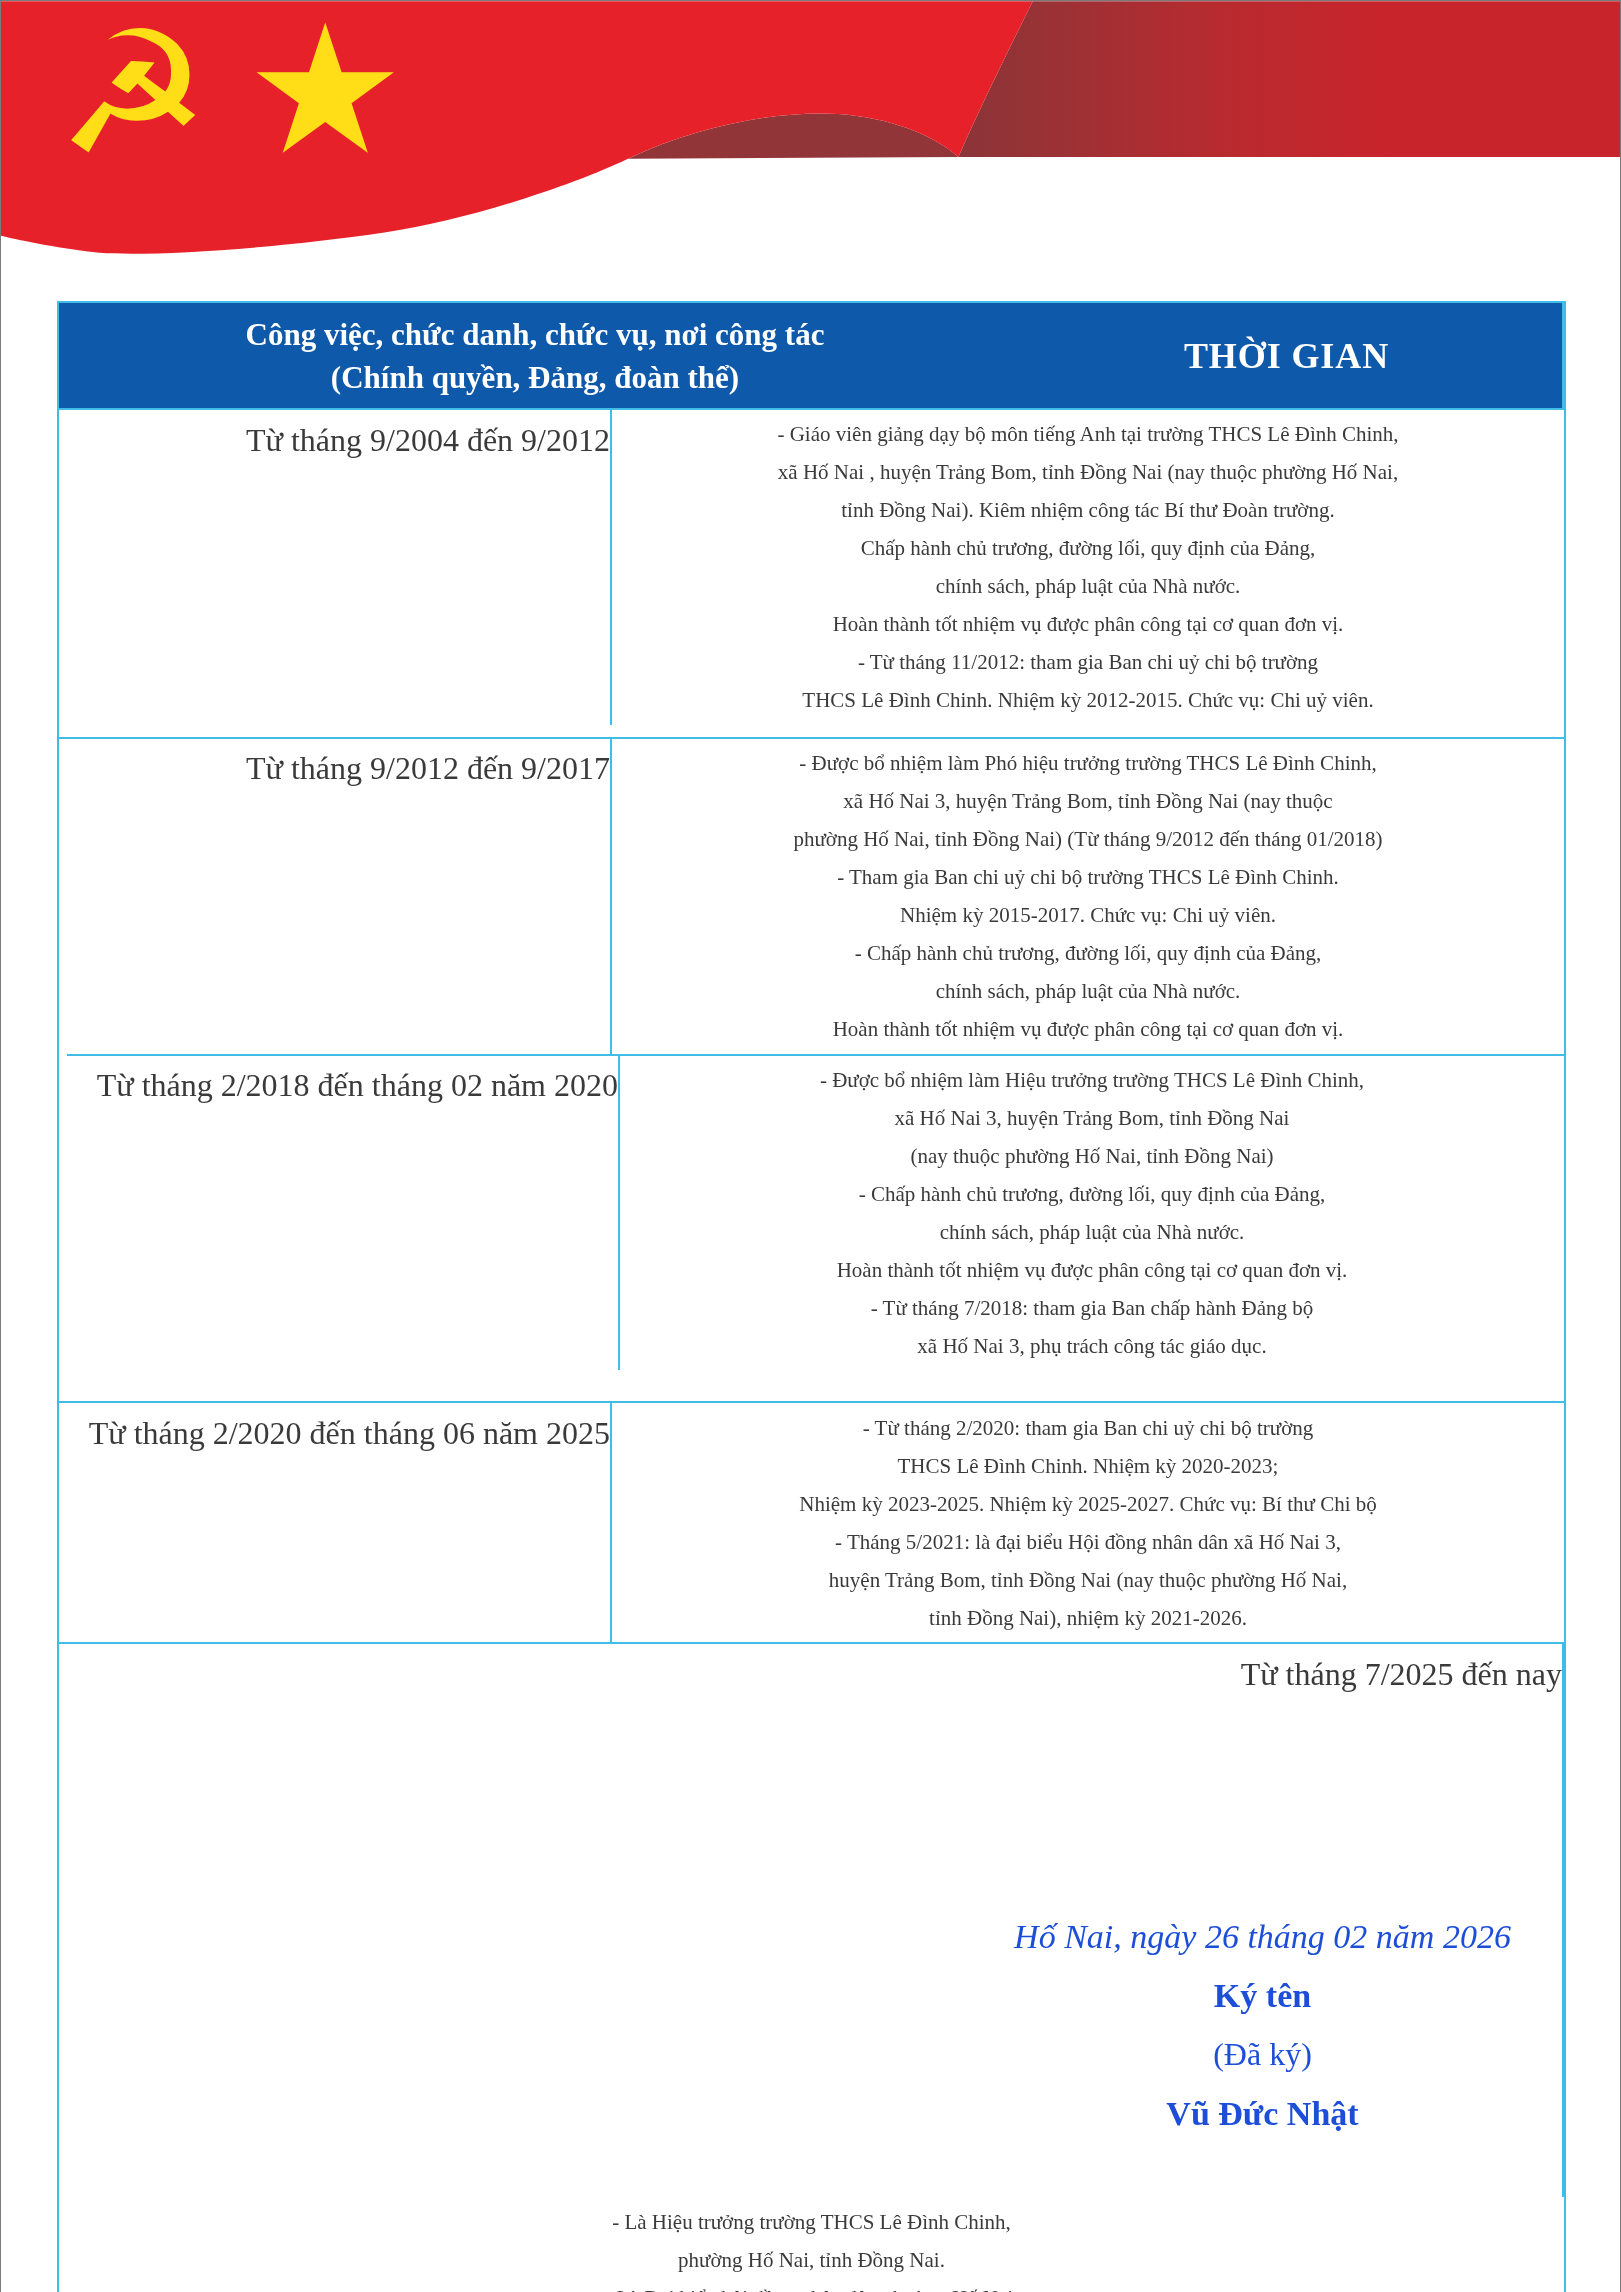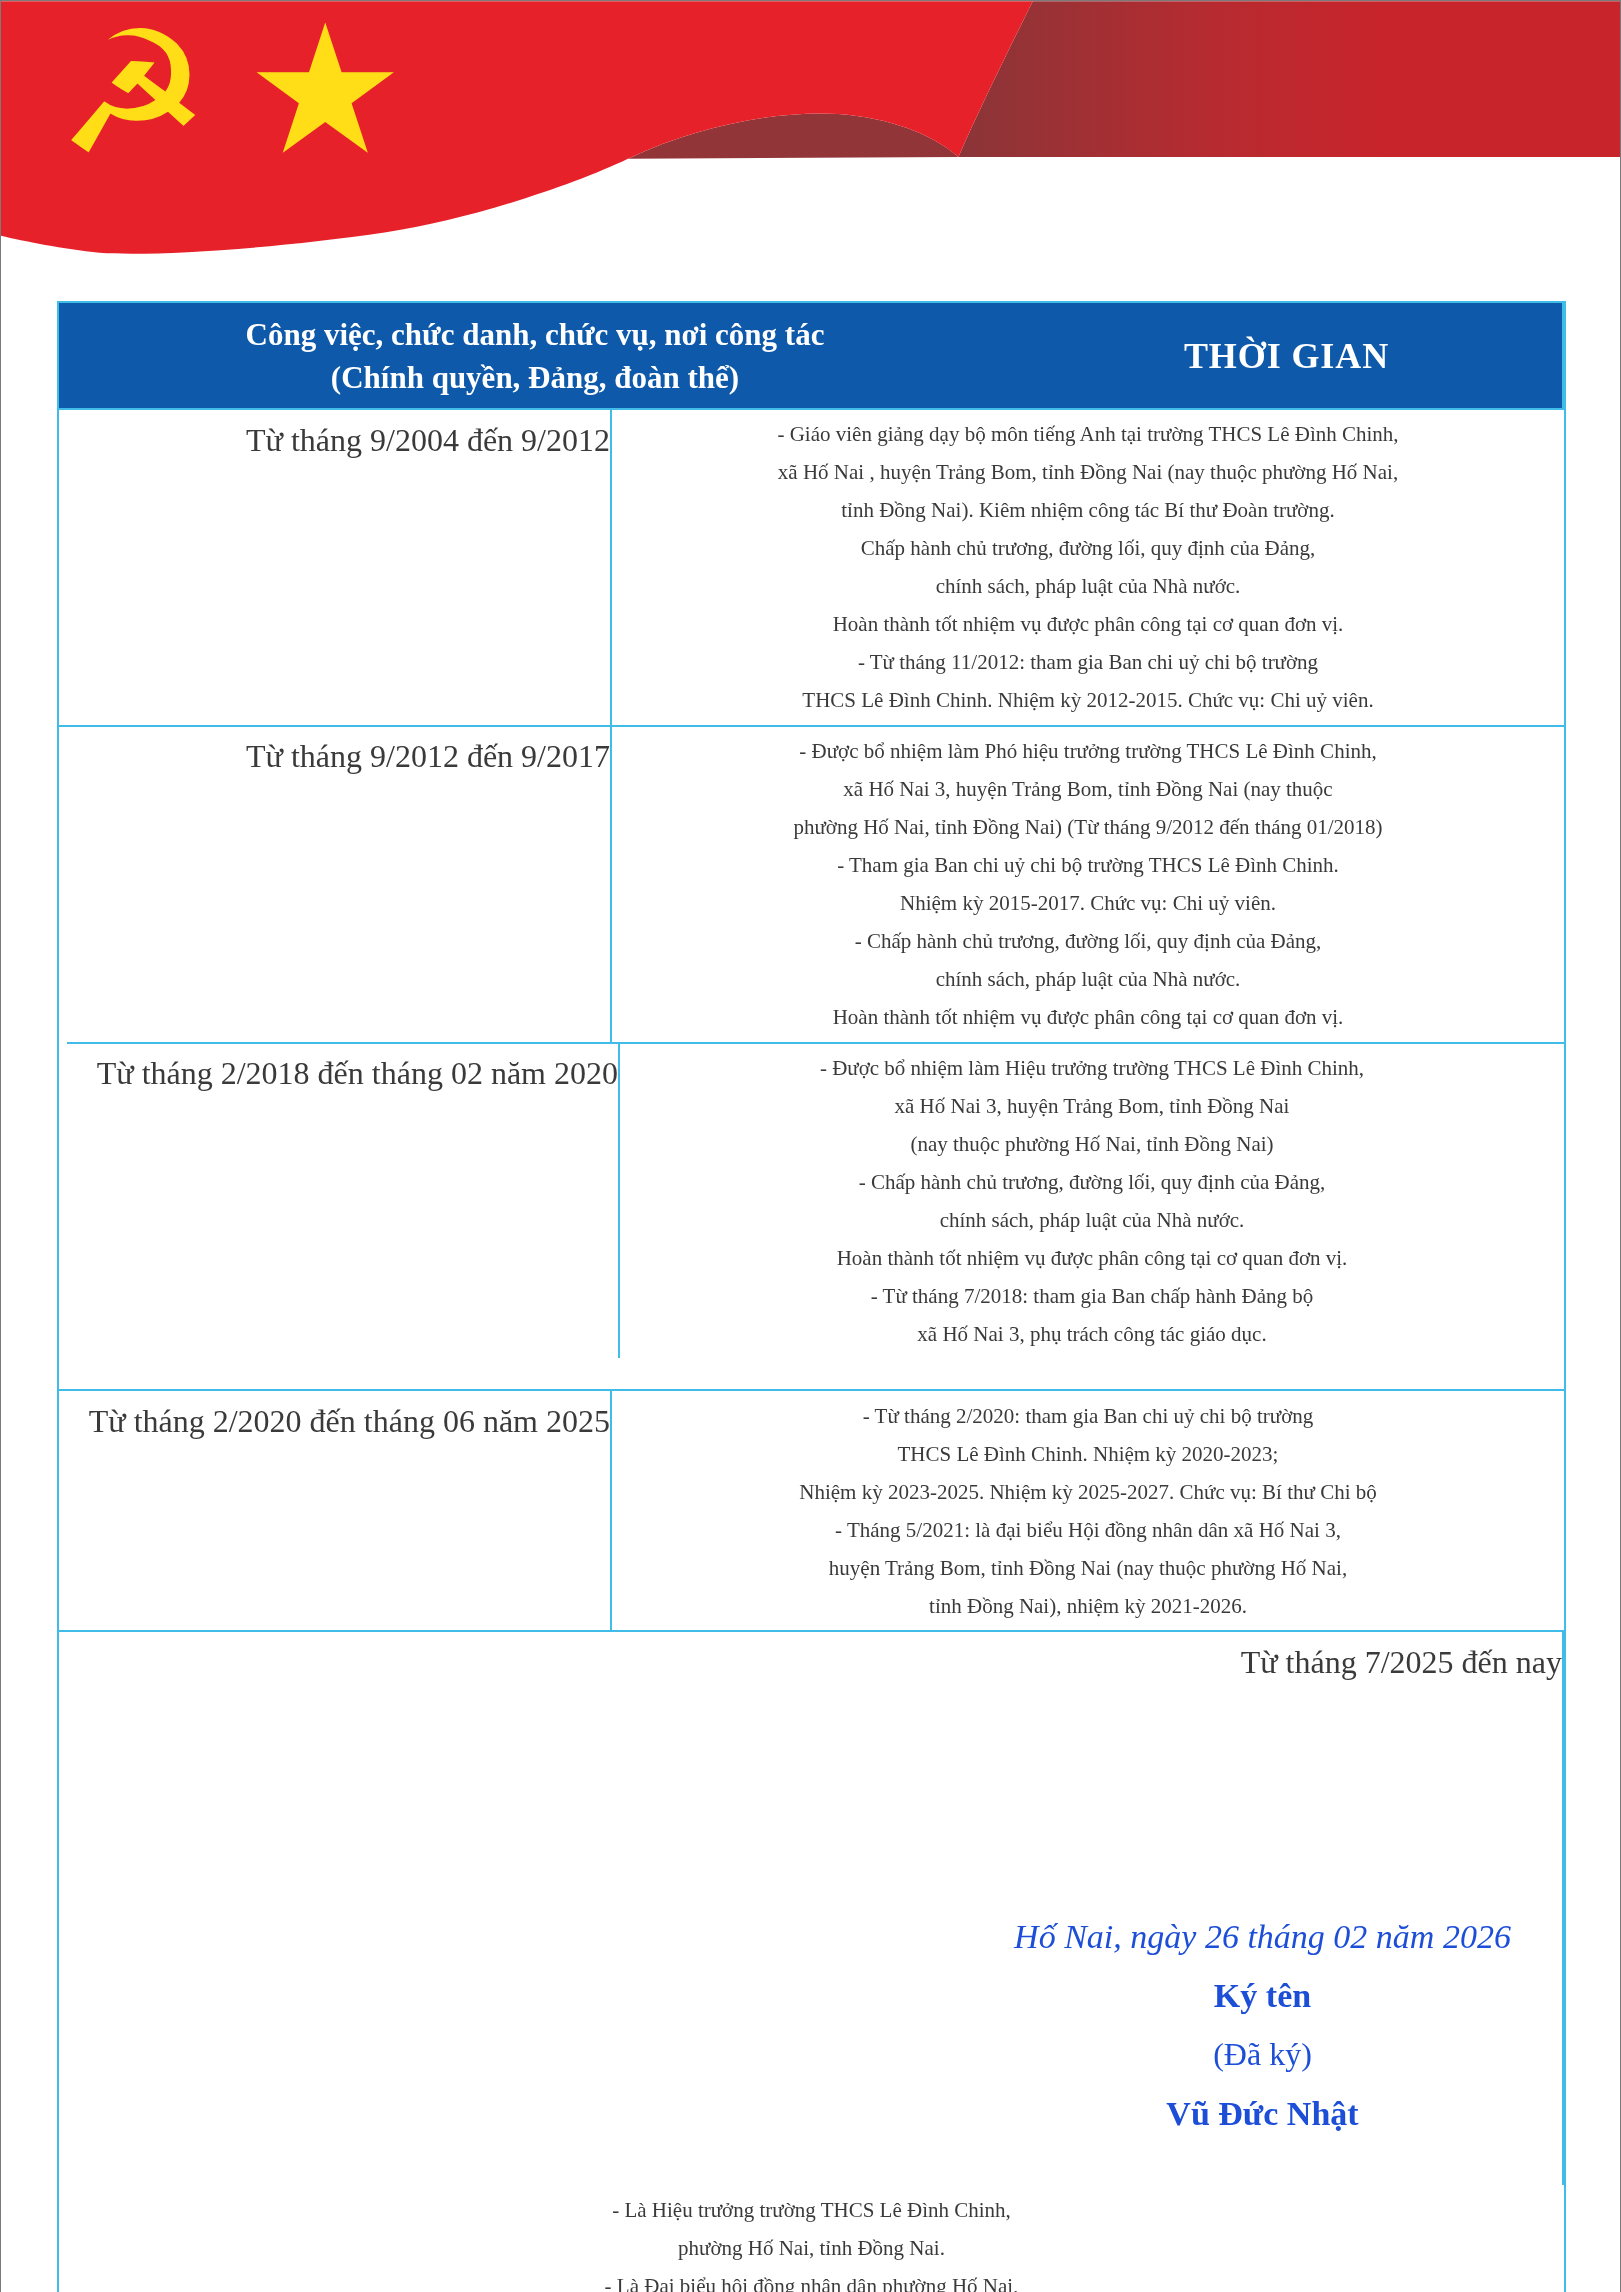--- a/index.html
+++ b/index.html
@@ -47,21 +47,21 @@
     font-size:31px;line-height:43px;text-align:center;padding:5.4px 9px;
   }
   .tbody .col-time{
     padding-top:10.7px;text-align:right;font-size:32px;line-height:38px;
   }
   .tbody .col-details{
     display:flex;align-items:center;justify-content:center;
     text-align:center;font-size:21px;line-height:38px;padding:5.4px 7.2px;
   }
   .row-1{min-height:306px;}
-  .row-2{min-height:296px;}
+  .row-2{min-height:296px;margin-top:12px;}
   .row-3{min-height:310px;margin-left:8px;}
   .row-4{min-height:239px;margin-top:31px;}
   .row-5{min-height:279px;flex-direction:column;}
   
   .signature{
     position:absolute;left:948px;top:1906px;width:627px;
     text-align:center;font-size:34px;line-height:59px;color:#1d4ed8;
   }
   .sig-date{font-style:italic;}
   .sig-label{font-weight:bold;}

